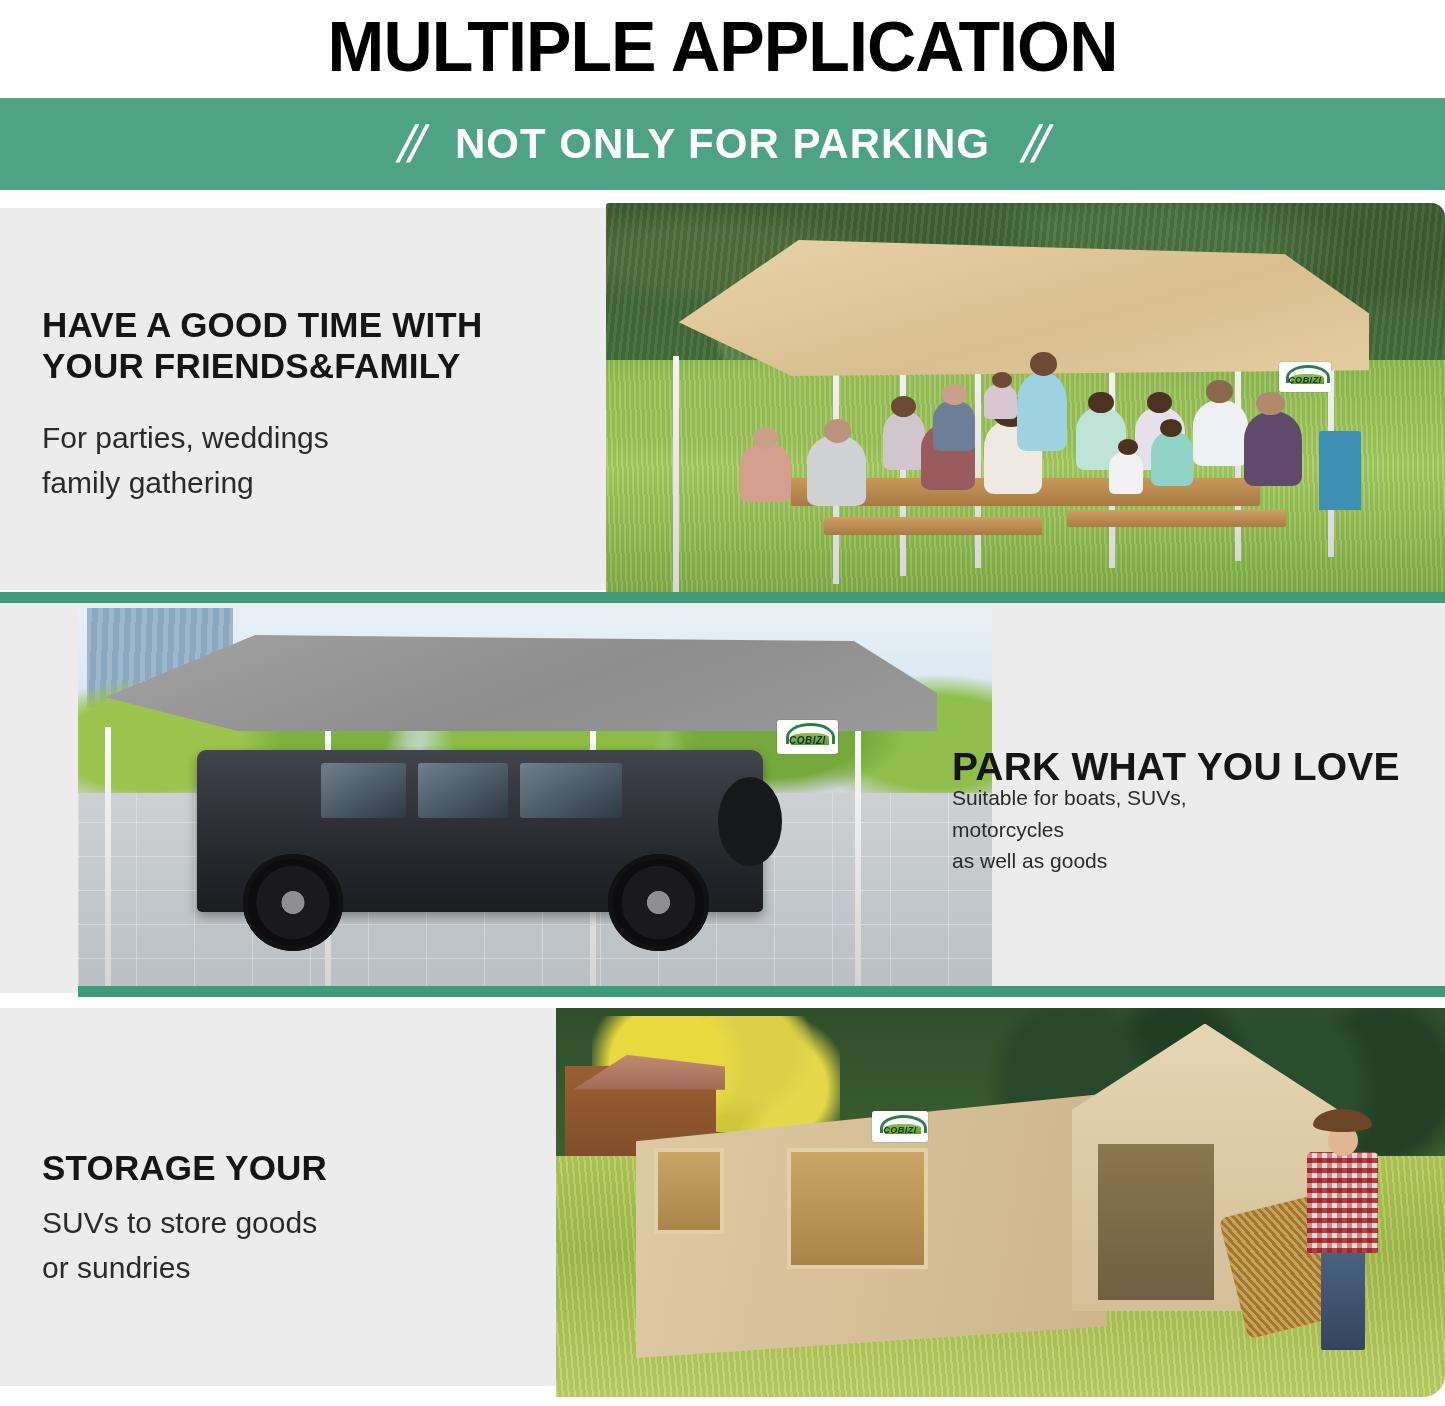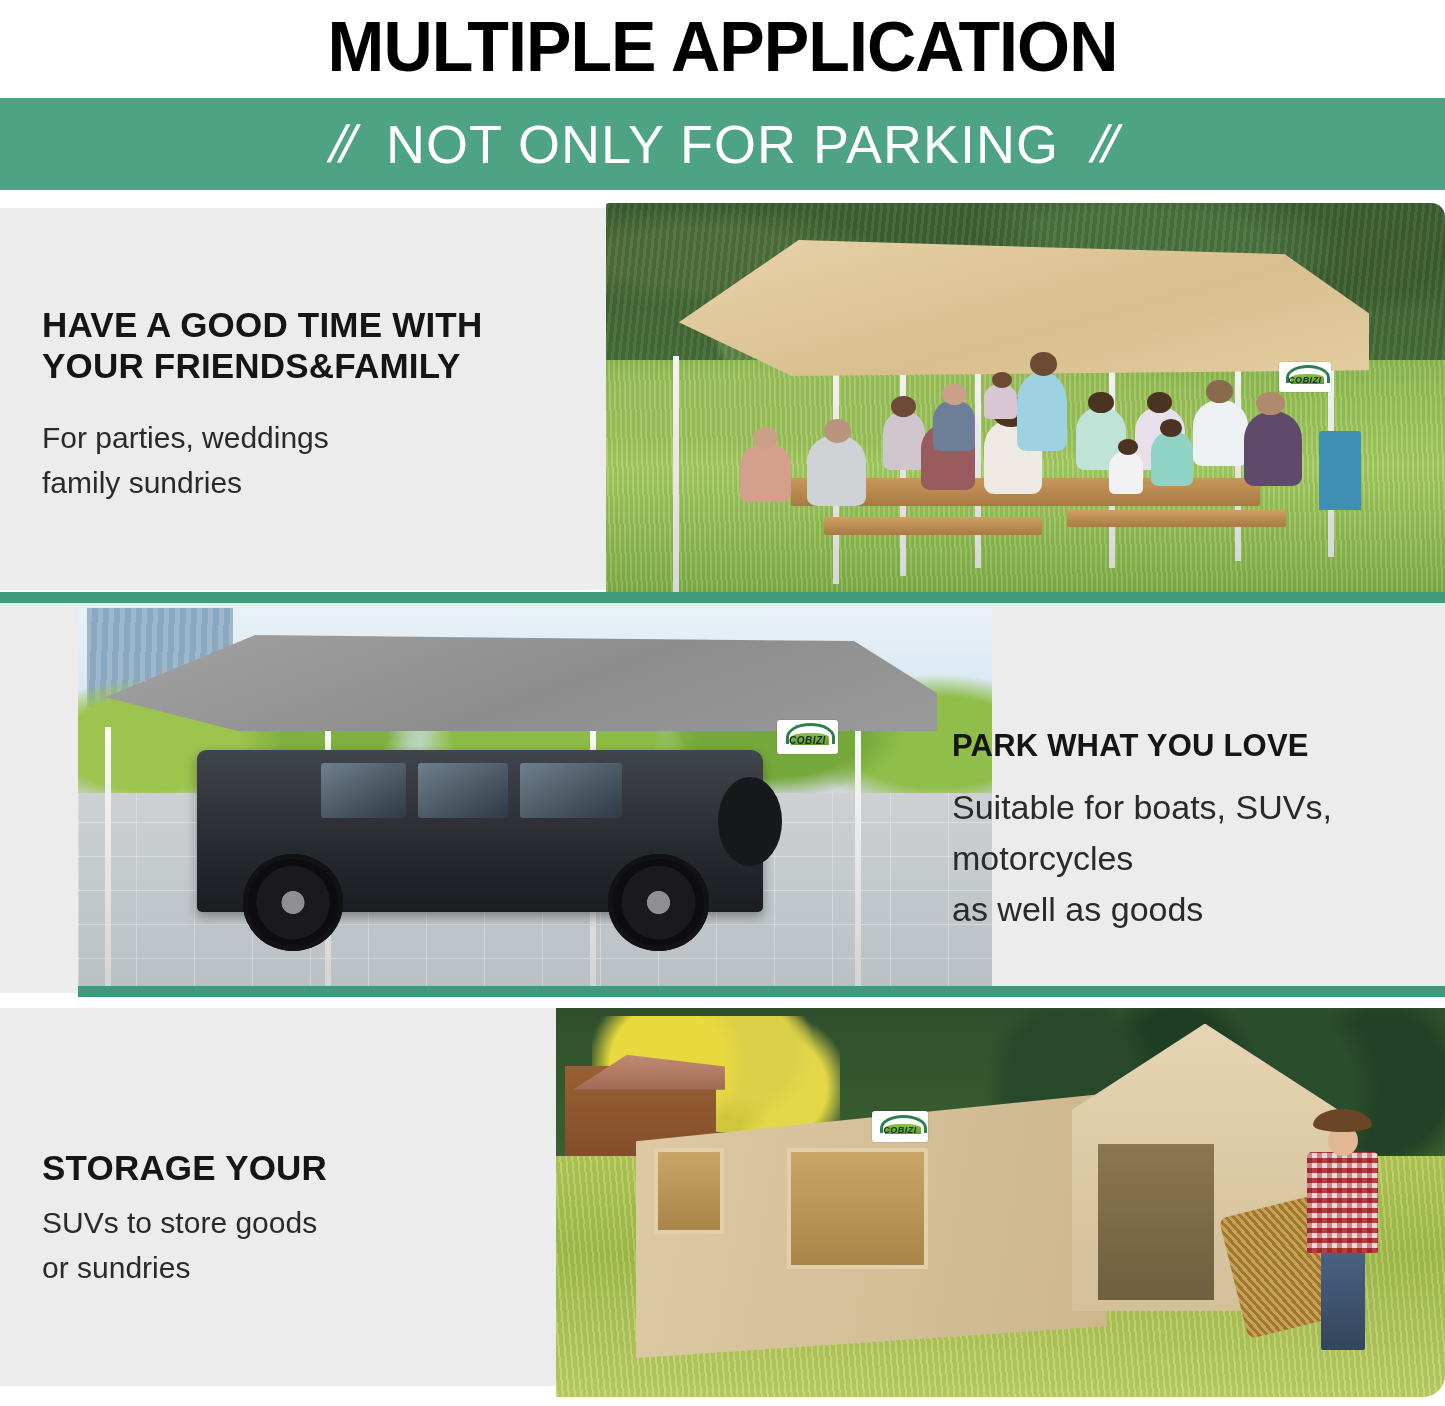--- a/index.html
+++ b/index.html
@@ -19,21 +19,21 @@
   .hdr-band{
     position:absolute;left:0;top:98px;width:1445px;height:92px;
     background:#4fa385;display:flex;align-items:center;justify-content:center;
     gap:34px;
   }
   .hdr-band .slashes{
     color:#ffffff;font-size:52px;font-weight:400;line-height:1;
     letter-spacing:-4px;transform:skewX(-14deg);
   }
   .hdr-band .band-text{
-    color:#ffffff;font-size:54px;font-weight:400;line-height:1;
+    color:#ffffff;font-size:42px;font-weight:700;line-height:1;
     letter-spacing:1px;white-space:nowrap;
   }
 
   
   .panel{position:absolute;background:#ececec;}
   .divider{position:absolute;height:11px;background:#3f9a7c;}
   .photo{position:absolute;overflow:hidden;background:#cfd6d8;}
 
   .txt-head{
     color:#151515;font-weight:bold;line-height:1.17;white-space:pre-line;
@@ -46,22 +46,22 @@
   
   #sec1-panel{left:0;top:208px;width:612px;height:382px;}
   #sec1-head{position:absolute;left:42px;top:305px;width:560px;font-size:35px;}
   #sec1-sub {position:absolute;left:42px;top:415px;width:560px;font-size:30px;}
   #sec1-photo{left:606px;top:203px;width:839px;height:393px;border-radius:3px 14px 0 0;}
   #div1{left:0;top:592px;width:1445px;}
 
   
   #sec2-panel{left:0;top:603px;width:1445px;height:390px;}
   #sec2-photo{left:78px;top:608px;width:914px;height:385px;}
-  #sec2-head{position:absolute;left:952px;top:728px;width:480px;font-size:31px;}
-  #sec2-sub {position:absolute;left:952px;top:782px;width:480px;font-size:34px;}
+  #sec2-head{position:absolute;left:952px;top:744px;width:480px;font-size:39px;}
+  #sec2-sub {position:absolute;left:952px;top:782px;width:480px;font-size:21px;}
   #div2{left:78px;top:986px;width:1367px;}
 
   
   #sec3-panel{left:0;top:1008px;width:562px;height:378px;}
   #sec3-head{position:absolute;left:42px;top:1148px;width:500px;font-size:35px;}
   #sec3-sub {position:absolute;left:42px;top:1200px;width:500px;font-size:30px;}
   #sec3-photo{left:556px;top:1008px;width:889px;height:389px;border-radius:0 0 22px 0;}
 
   
   .scene{position:absolute;inset:0;}
@@ -195,21 +195,21 @@
   <span class="slashes">//</span>
   <span class="band-text">NOT ONLY FOR PARKING</span>
   <span class="slashes">//</span>
 </div>
 
 <div class="panel" id="sec1-panel"></div>
 
 <div class="txt-head" id="sec1-head">HAVE A GOOD TIME WITH
 YOUR FRIENDS&amp;FAMILY</div>
 <div class="txt-sub" id="sec1-sub">For parties, weddings
-family sundries</div>
+family gathering</div>
 
 <div class="photo" id="sec1-photo">
   <div class="scene">
     <div class="s1-sky"></div>
     <div class="s1-grass"></div>
 
     <div class="s1-post" style="left:8%;top:39%;height:60%;"></div>
     <div class="s1-post" style="left:27%;top:35%;height:62%;"></div>
     <div class="s1-post" style="left:35%;top:37%;height:58%;"></div>
     <div class="s1-post" style="left:44%;top:38%;height:55%;"></div>

